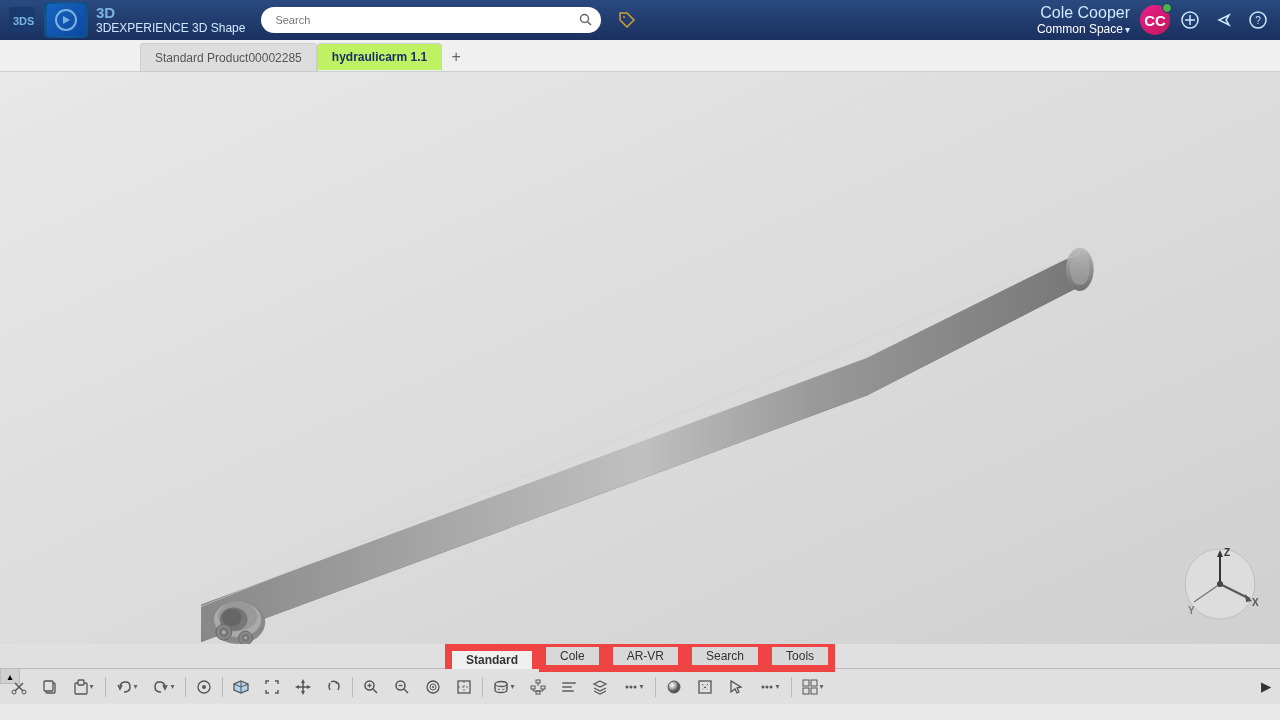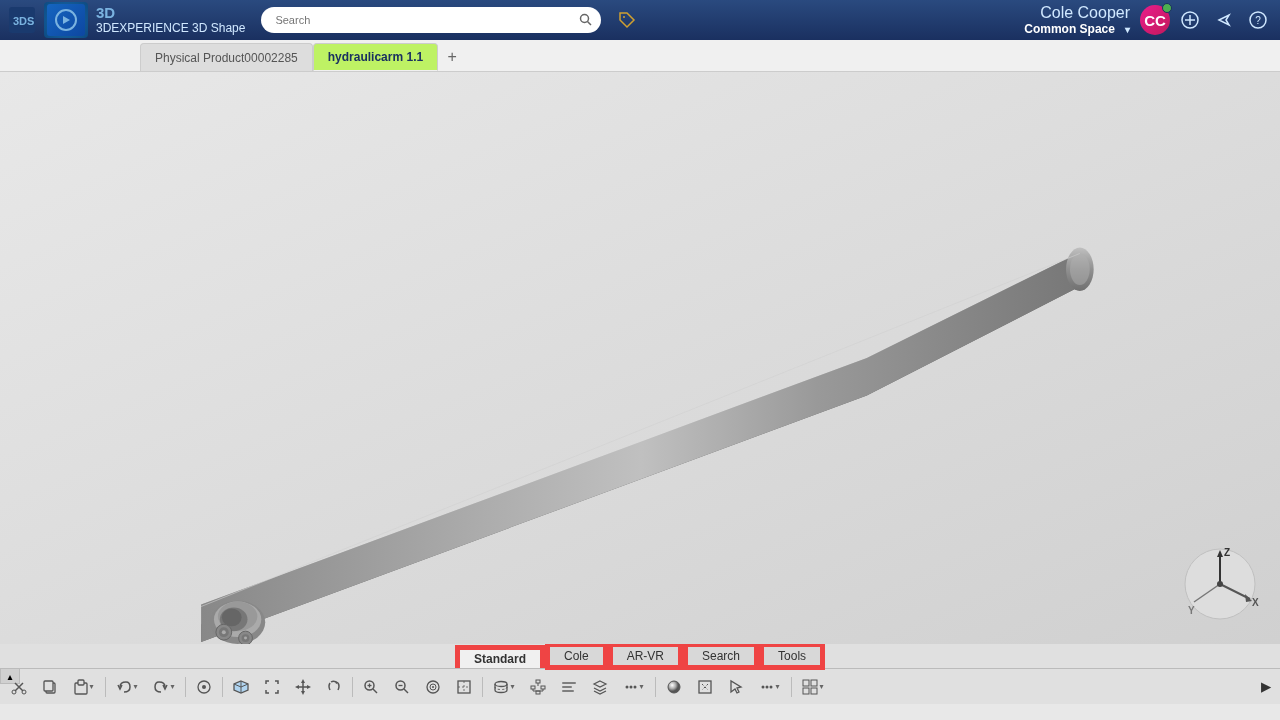--- a/index.html
+++ b/index.html
@@ -121,25 +121,25 @@
     }
 
     #user-name {
       color: #d0e8ff;
       font-size: 16px;
     }
 
     #workspace-name {
       color: #ffffff;
       font-size: 12px;
-      font-weight: bold;
-      cursor: pointer;
-      display: flex;
-      align-items: center;
-      gap: 10px;
+      font-weight: normal;
+      cursor: pointer;
+      display: flex;
+      align-items: center;
+      gap: 2px;
     }
 
     #avatar-btn {
       width: 30px;
       height: 30px;
       border-radius: 50%;
       background: linear-gradient(135deg, #e91e8c, #c2185b);
       display: flex;
       align-items: center;
       justify-content: center;
@@ -274,21 +274,21 @@
       display: flex;
       align-items: center;
       justify-content: center;
       gap: 0;
     }
 
     .toolbar-tab {
       padding: 2px 14px;
       font-size: 12px;
       cursor: pointer;
-      border: 5px solid #ef4444;
+      border: 7px solid #ef4444;
       background: #d8d8d8;
       color: #333;
     }
 
     .toolbar-tab.active {
       background: #f0f0f0;
       border-bottom: none;
       font-weight: bold;
     }
 
@@ -451,21 +451,21 @@
       <svg width="18" height="18" viewBox="0 0 18 18">
         <circle cx="9" cy="9" r="8" stroke="#d0e8ff" stroke-width="1.5" fill="none"></circle>
         <text x="9" y="13" text-anchor="middle" font-size="10" fill="#d0e8ff">?</text>
       </svg>
     </button>
   </div>
 </div>
 
 <div id="tabbar">
   <div class="tab inactive">
-    <span>Physical Product00002285</span>
+    <span>Standard Product00002285</span>
   </div>
   <div class="tab active">
     <span>hydraulicarm 1.1</span>
   </div>
   <button id="tab-add">+</button>
 
   <div id="expand-btn">
     <svg width="14" height="14" viewBox="0 0 14 14">
       <polyline points="2,5 7,10 12,5" stroke="#d0e8ff" stroke-width="1.5" fill="none"></polyline>
     </svg>

